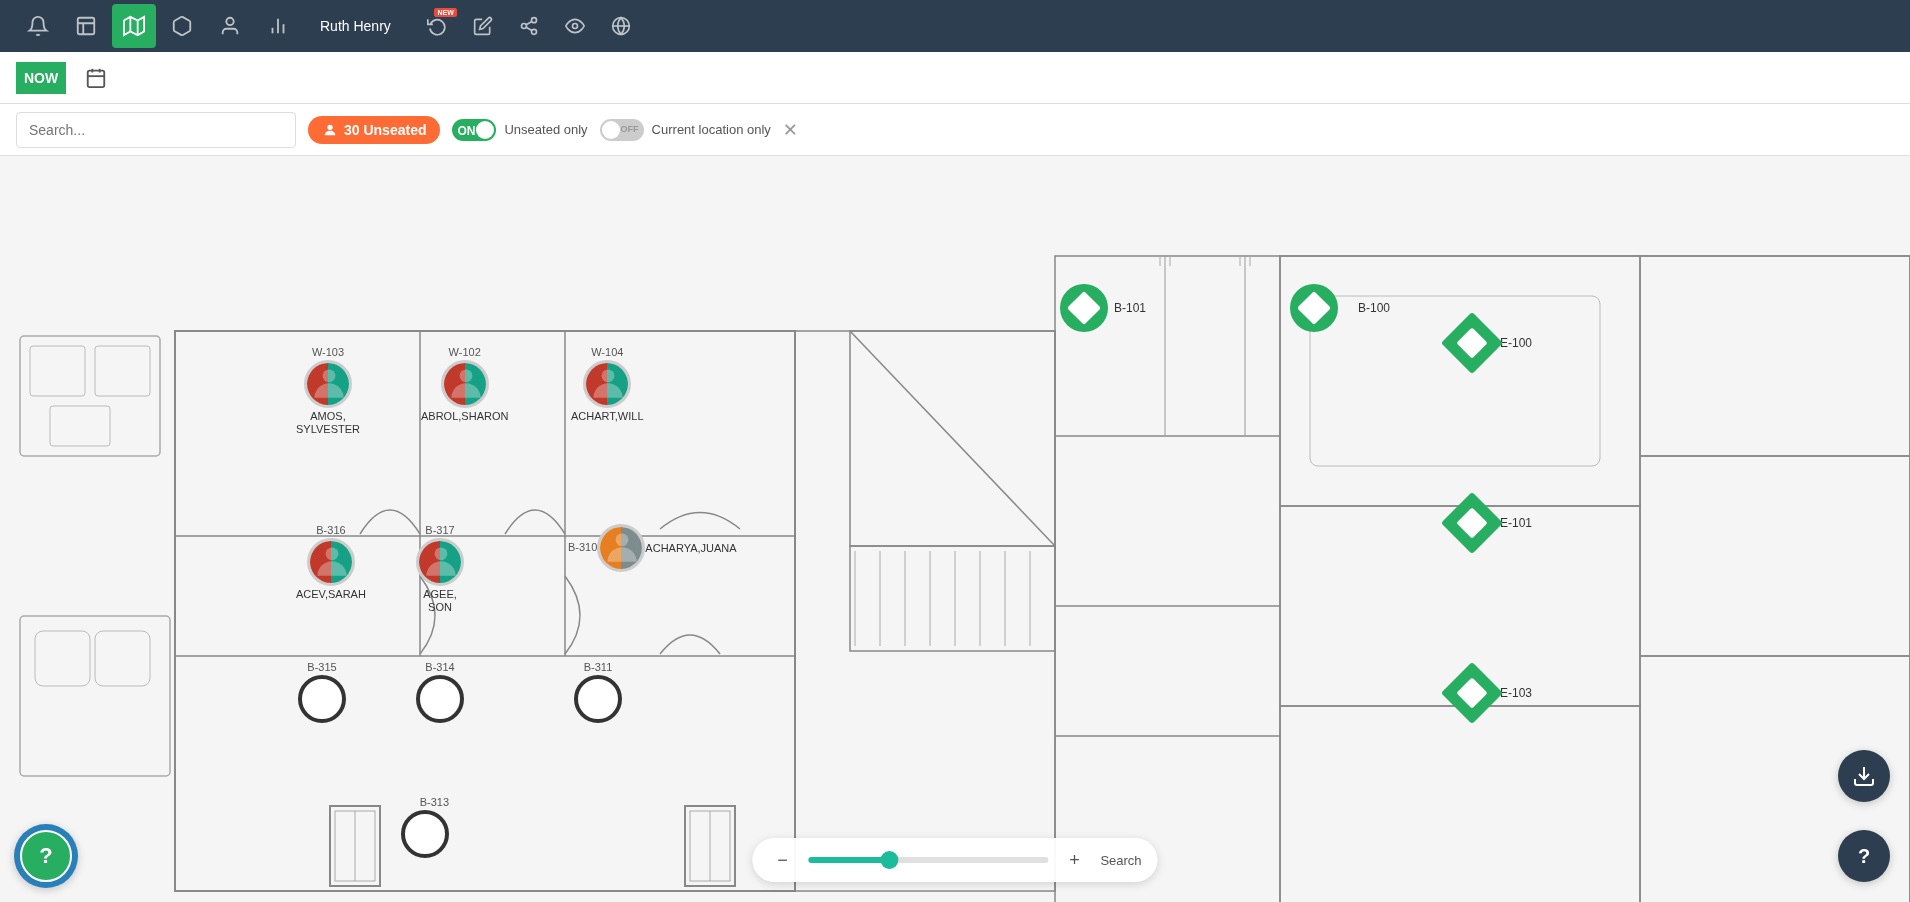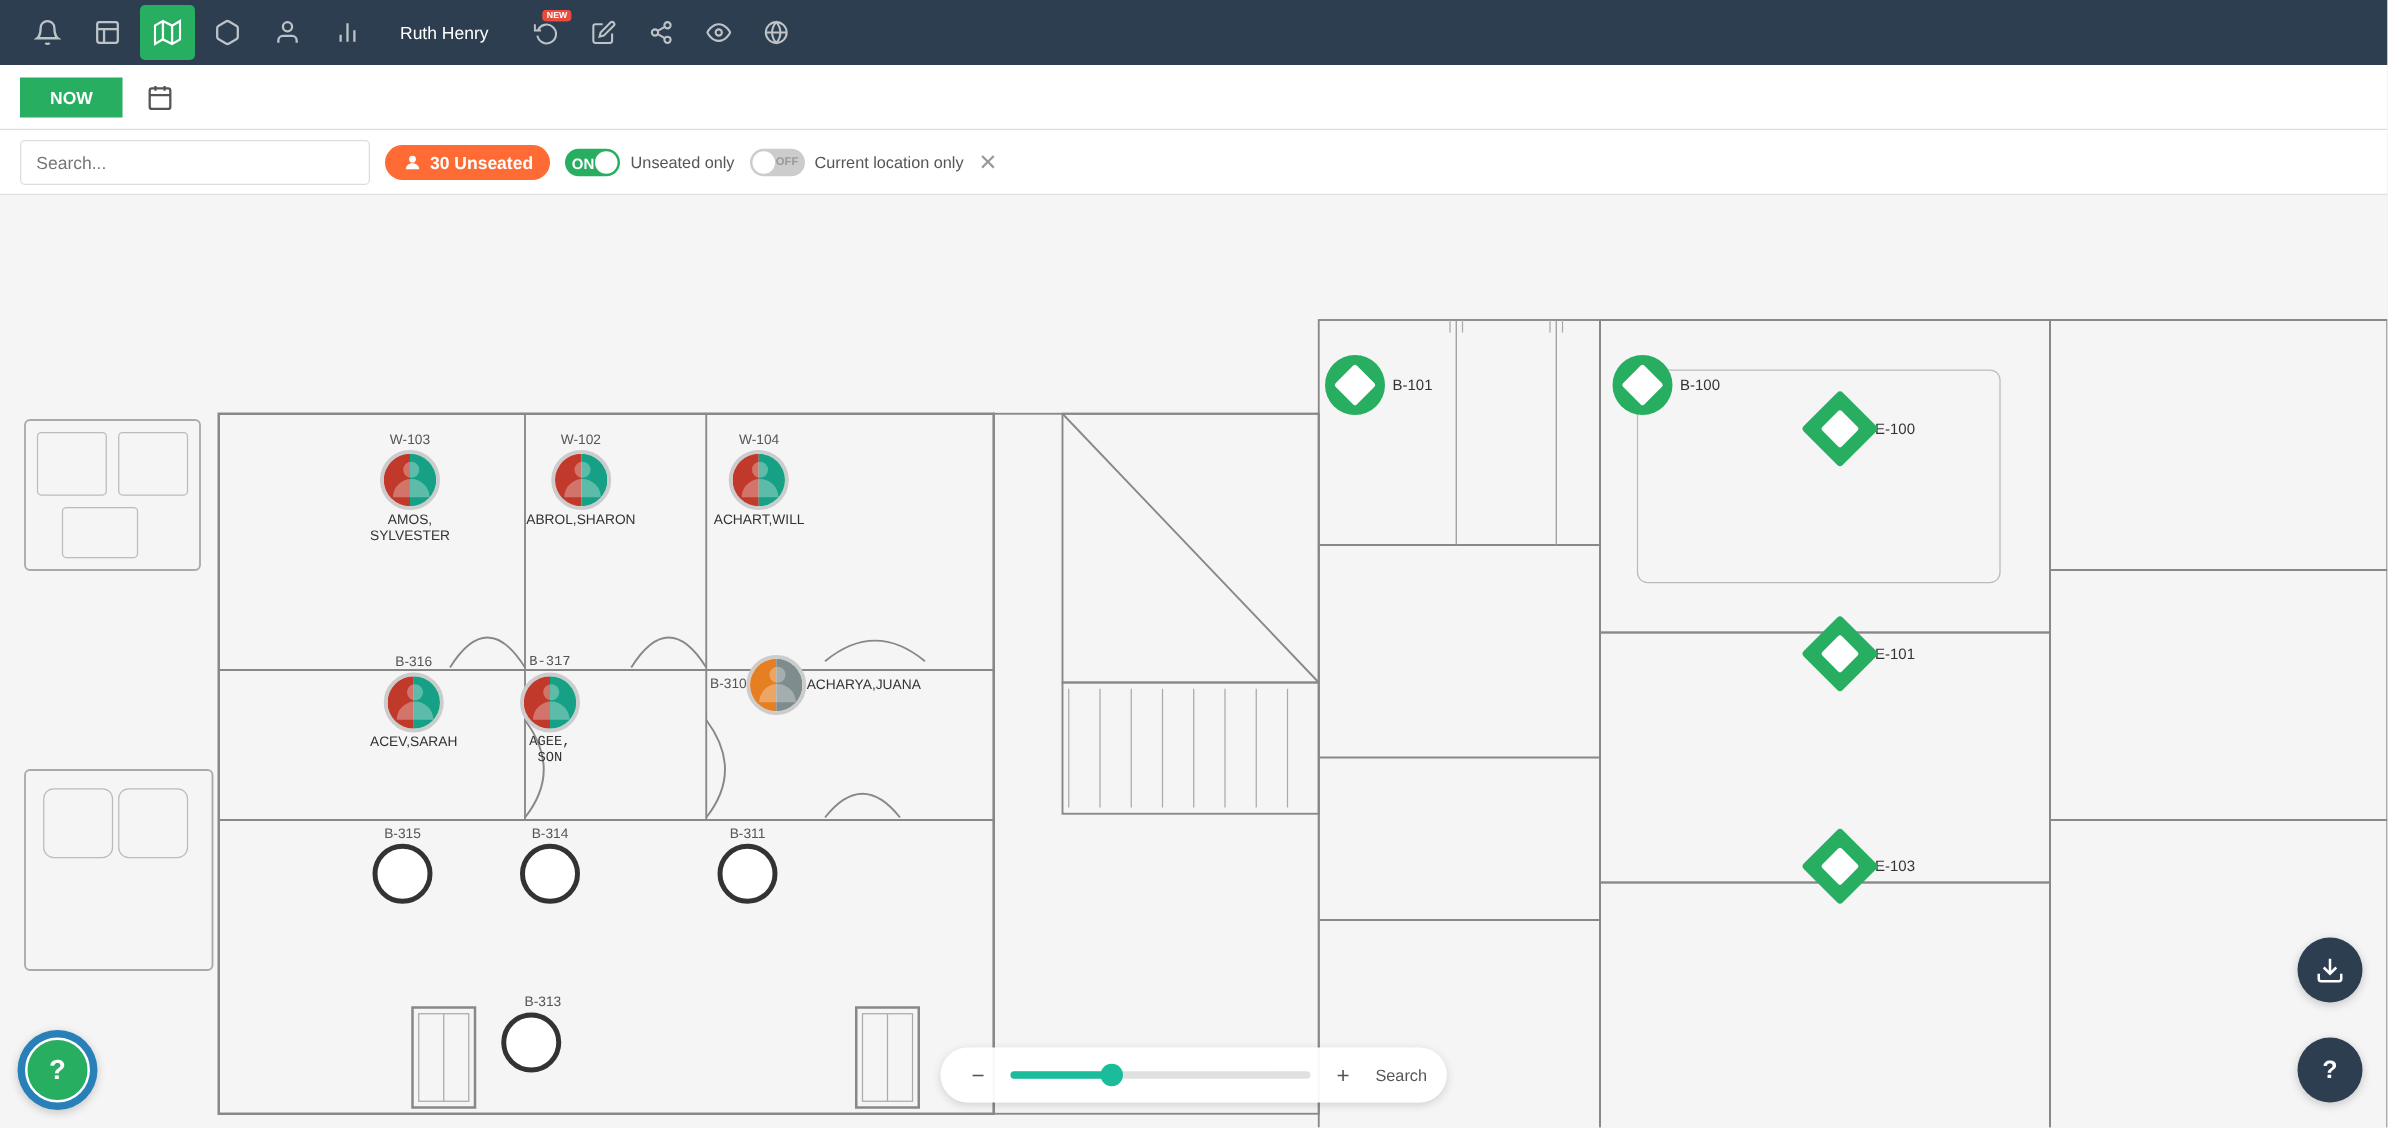--- a/index.html
+++ b/index.html
@@ -110,21 +110,21 @@
     }
     .dropdown-arrow {
       color: #555;
       cursor: pointer;
       font-size: 12px;
     }
     .now-btn {
       background: #27ae60;
       color: white;
       border: none;
-      padding: 8px 24px;
+      padding: 8px 8px;
       font-size: 14px;
       font-weight: 600;
       cursor: pointer;
       border-radius: 0;
     }
     .calendar-btn {
       width: 44px;
       height: 44px;
       display: flex;
       align-items: center;
@@ -644,21 +644,21 @@
         <div class="person-circle" style="border: 3px solid rgb(204, 204, 204);">
           <div class="left-half" style="background: rgb(192, 57, 43);"></div>
           <div class="right-half" style="background: rgb(22, 160, 133);"></div>
           <svg width="44" height="44" viewBox="0 0 24 24" style="position: absolute; top: 0px; left: 0px; z-index: 2;">
             <circle cx="12" cy="7" r="3.5" fill="rgba(255,255,255,0.3)"></circle>
             <path d="M4 19c0-4.4 3.6-8 8-8s8 3.6 8 8" fill="rgba(255,255,255,0.3)"></path>
           </svg>
         </div>
         <div class="seat-label" style="white-space: pre-line;">ACEV,SARAH</div>
       </div>
-      <div class="seat-marker" style="left: 416px; top: 368px; position: absolute; display: flex; flex-direction: column; align-items: center; cursor: pointer; font-family: Liberation Mono, monospace;">
+      <div class="seat-marker" style="left: 416px; top: 368px; position: absolute; display: flex; flex-direction: column; align-items: center; cursor: pointer;">
         <div class="seat-id">B-317</div>
         <div class="person-circle" style="border: 3px solid rgb(204, 204, 204);">
           <div class="left-half" style="background: rgb(192, 57, 43);"></div>
           <div class="right-half" style="background: rgb(22, 160, 133);"></div>
           <svg width="44" height="44" viewBox="0 0 24 24" style="position: absolute; top: 0px; left: 0px; z-index: 2;">
             <circle cx="12" cy="7" r="3.5" fill="rgba(255,255,255,0.3)"></circle>
             <path d="M4 19c0-4.4 3.6-8 8-8s8 3.6 8 8" fill="rgba(255,255,255,0.3)"></path>
           </svg>
         </div>
         <div class="seat-label" style="white-space: pre-line;">AGEE,
@@ -697,21 +697,21 @@
   <div class="room-marker" style="left:1060px;top:128px;">
     <div style="display:flex;align-items:center;gap:6px;">
       <div class="room-circle" style="width:48px;height:48px;">
         <div style="width:24px;height:24px;background:white;transform:rotate(45deg);border-radius:2px;"></div>
       </div>
       <span style="font-size:12px;color:#333;font-weight:500;">B-101</span>
     </div>
   </div>
 
   <div class="room-marker" style="left:1290px;top:128px;">
-    <div style="display:flex;align-items:center;gap:6px;text-align:right;">
+    <div style="display:flex;align-items:center;gap:20px;text-align:right;">
       <div class="room-circle" style="width:48px;height:48px;">
         <div style="width:24px;height:24px;background:white;transform:rotate(45deg);border-radius:2px;"></div>
       </div>
       <span style="font-size:12px;color:#333;font-weight:500;">B-100</span>
     </div>
   </div>
 
   <div class="room-marker" style="left:1450px;top:165px;">
     <div style="display:flex;align-items:center;gap:6px;">
       <div style="width:44px;height:44px;background:#27ae60;transform:rotate(45deg);border-radius:3px;display:flex;align-items:center;justify-content:center;">

